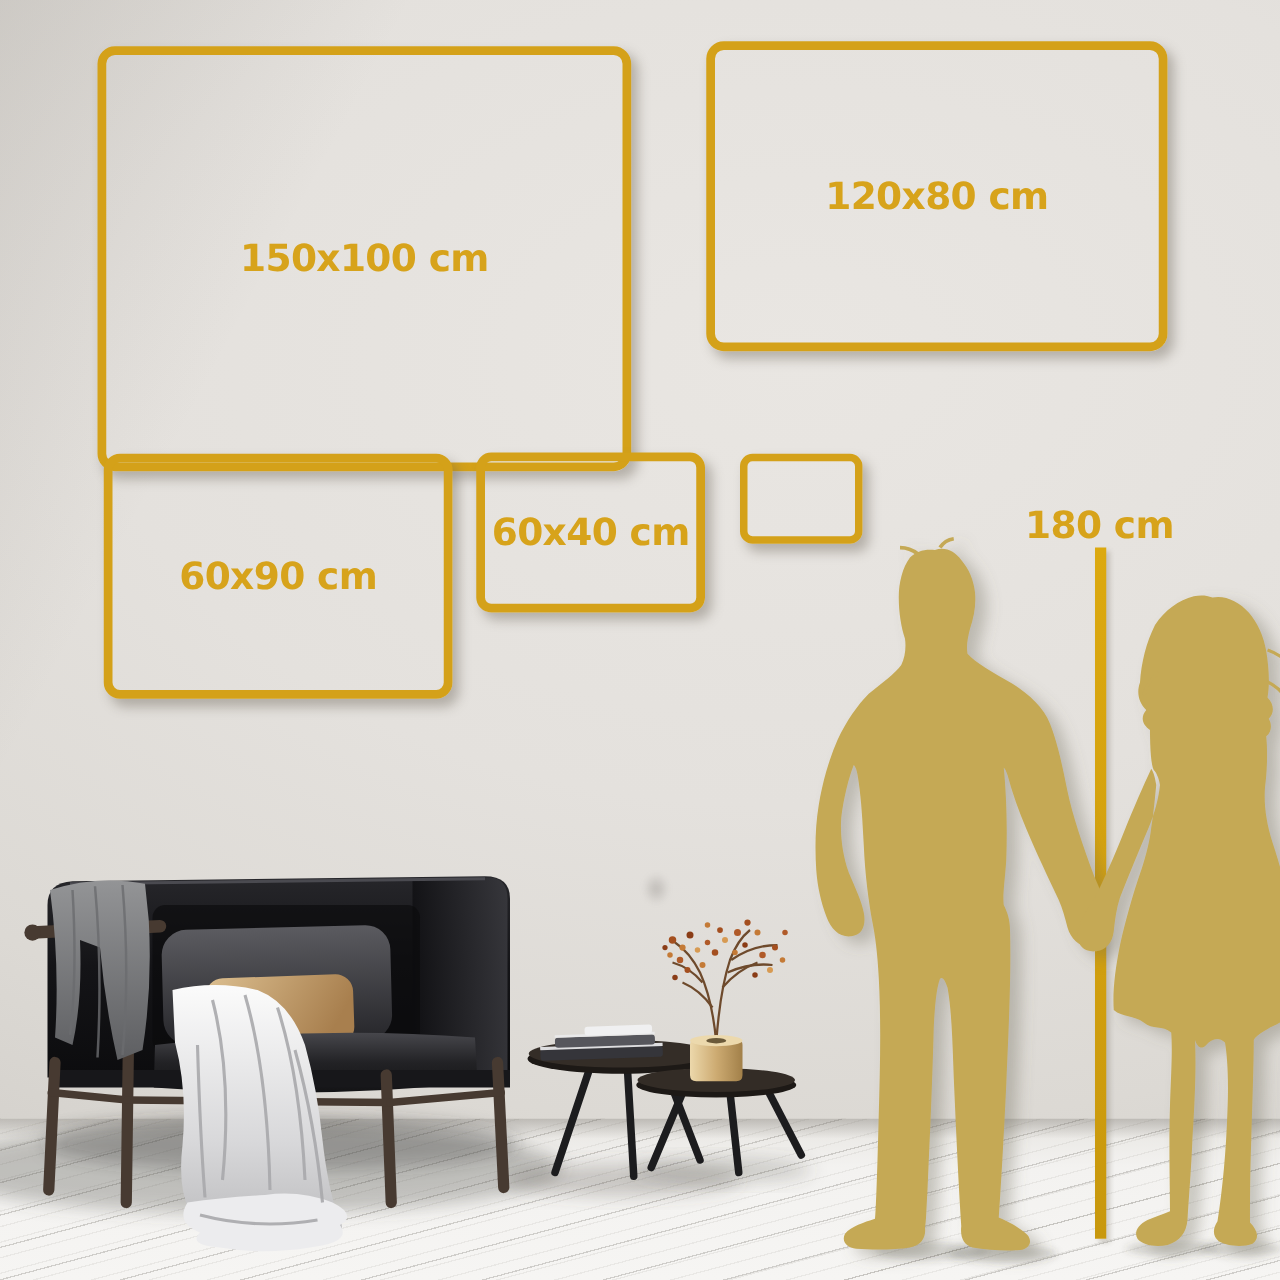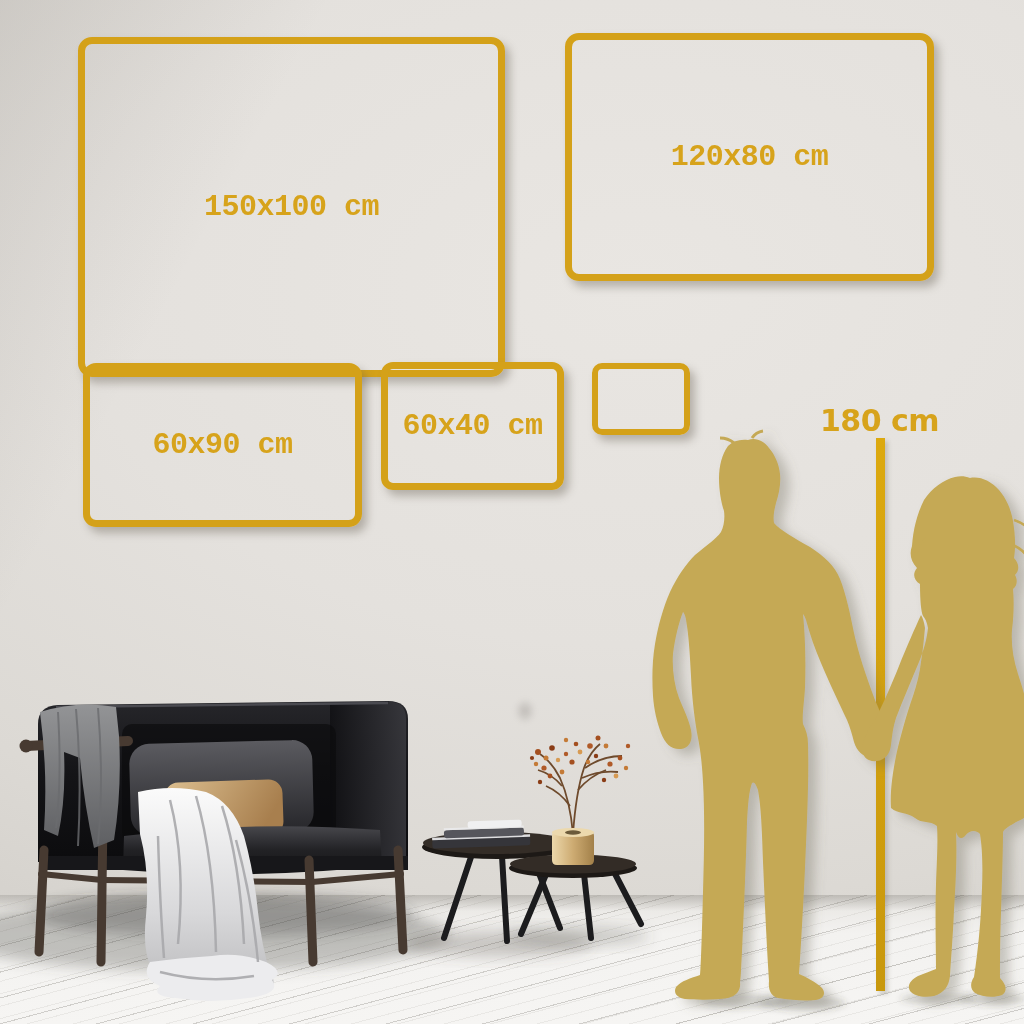--- a/index.html
+++ b/index.html
@@ -31,25 +31,25 @@
   }
   .floor-junction{
     position:absolute;left:0;top:895px;width:1024px;height:16px;
     background:linear-gradient(180deg, rgba(112,108,101,0.35), rgba(112,108,101,0));
   }
   
   .size-frame{
     position:absolute;box-sizing:border-box;
     border:7px solid #d4a119;border-radius:14px;
     box-shadow:5px 6px 9px rgba(104,98,86,0.40);
-    display:flex;align-items:center;justify-content:center;font-family:Liberation Mono, monospace;
+    display:flex;align-items:center;justify-content:center;
   }
   .frame-150x100{left:78px;top:37px;width:427px;height:340px;}
   .frame-120x80{left:565px;top:33px;width:369px;height:248px;}
-  .frame-60x90{left:83px;top:363px;width:279px;height:164px;border-radius:13px;align-items:center;}
+  .frame-60x90{left:83px;top:363px;width:279px;height:196px;border-radius:13px;align-items:center;}
   .frame-60x40{left:381px;top:362px;width:183px;height:128px;border-radius:12px;text-align:right;}
   .frame-30x20{left:592px;top:363px;width:98px;height:72px;border-width:6px;border-radius:10px;}
   .size-label{
     color:#d7a31b;font-weight:bold;font-size:30px;letter-spacing:-0.5px;white-space:nowrap;
   }
   .label-30x20{
     position:absolute;left:589px;top:324px;
   }
   
   .height-label{

